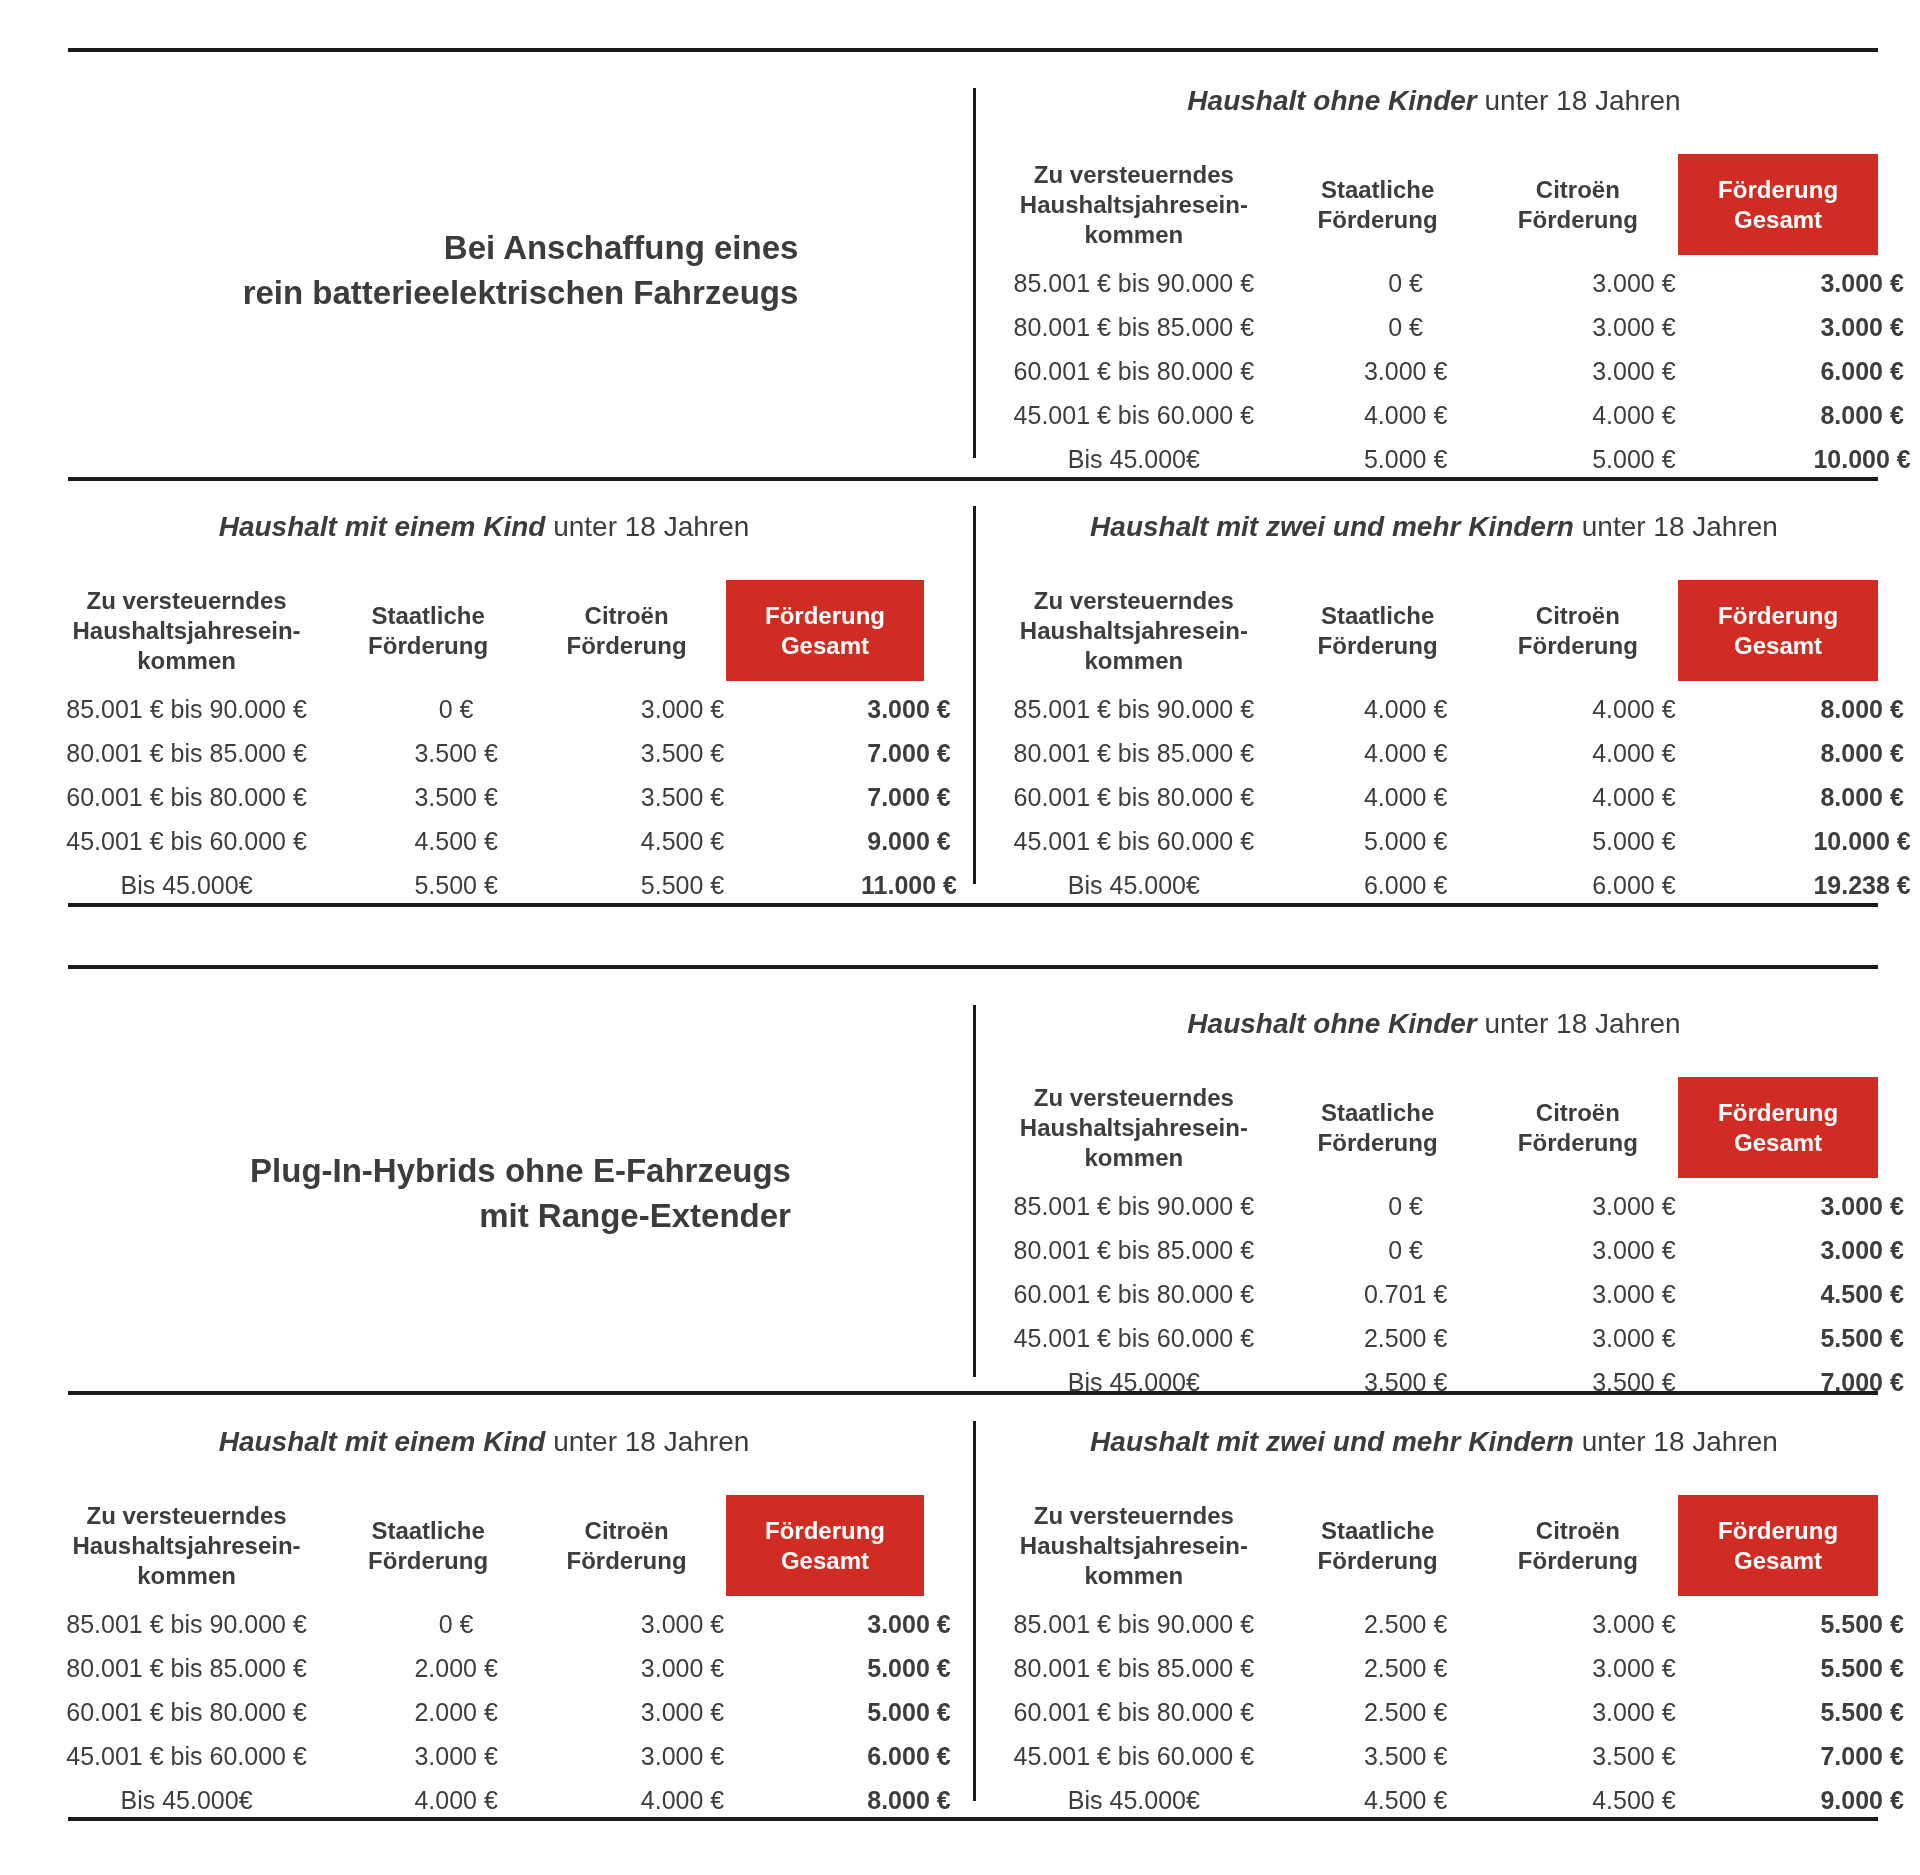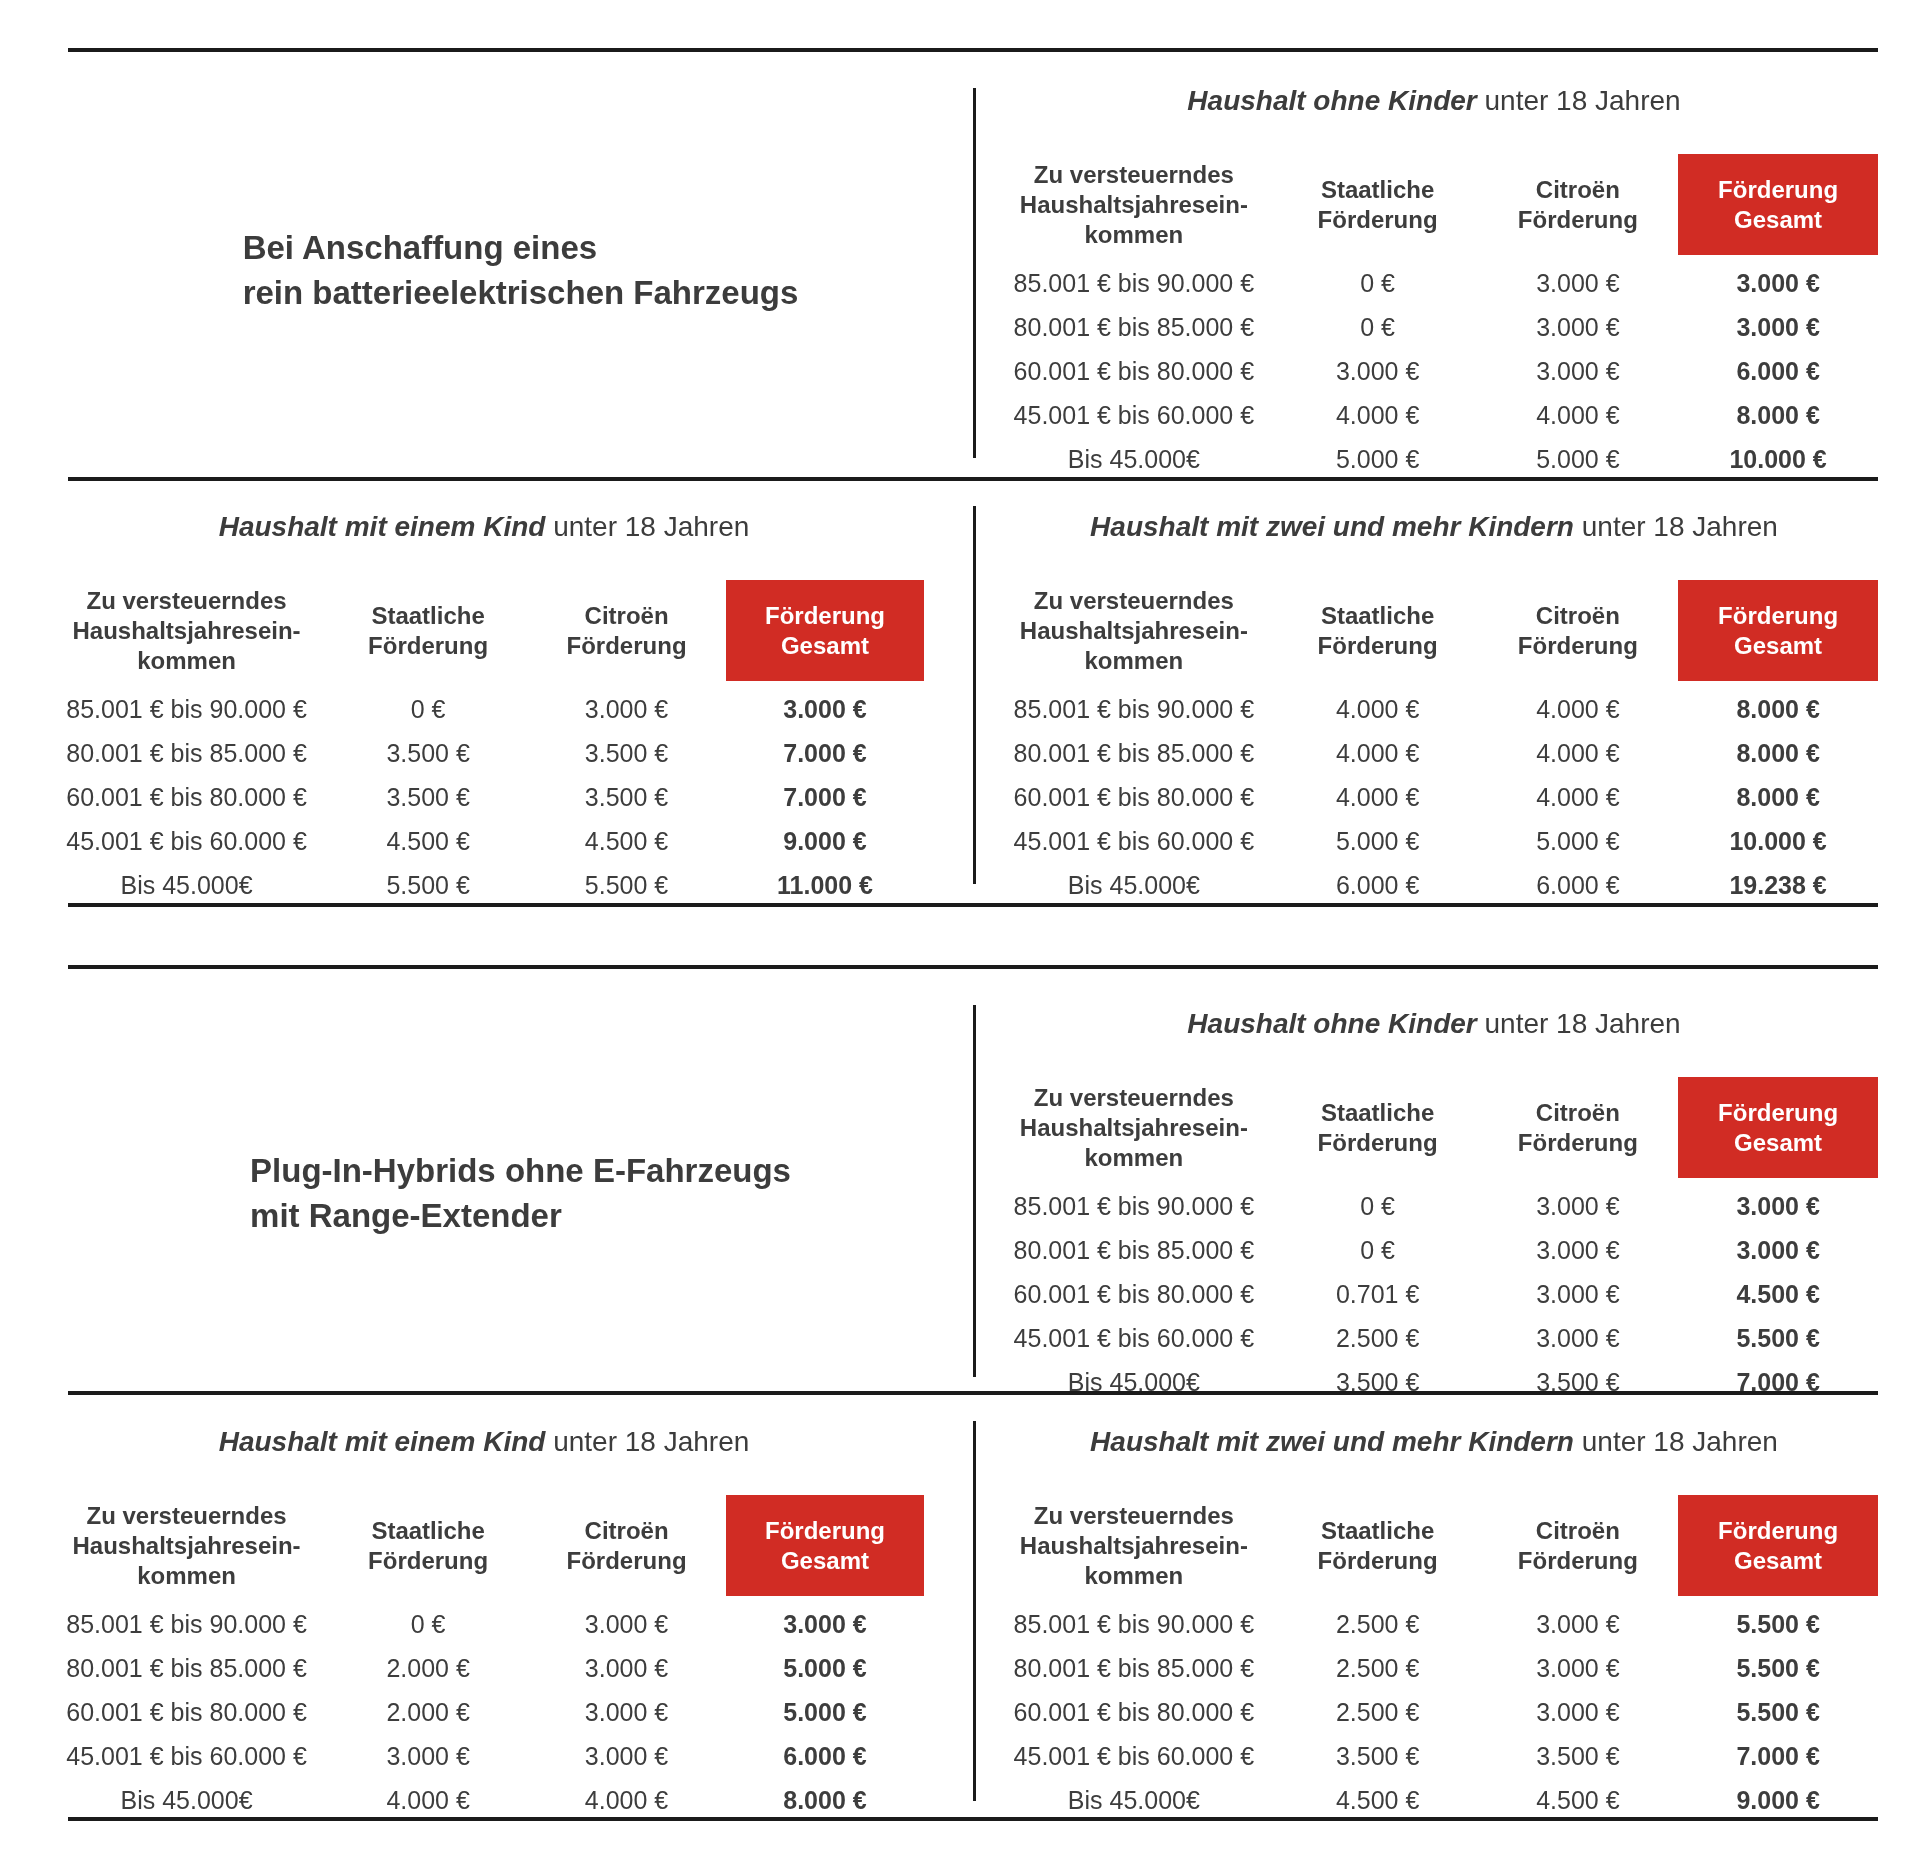--- a/index.html
+++ b/index.html
@@ -22,34 +22,34 @@
   .v4{top:1421px;height:380px}
 
   .sect-row{position:absolute;left:0;width:1920px;}
   .s1a{top:80px;height:380px}
   .s1b{top:506px;height:380px}
   .s2a{top:1003px;height:380px}
   .s2b{top:1421px;height:380px}
 
   .left-pane{position:absolute;left:68px;width:905px;height:100%;
     display:flex;flex-direction:column;justify-content:center;align-items:center;}
-  .big-title{font-size:33px;line-height:45px;font-weight:700;text-align:left;color:#3c3c3c;}
+  .big-title{font-size:33px;line-height:45px;font-weight:700;text-align:right;color:#3c3c3c;}
 
   .tslot-right{position:absolute;left:990px;width:888px;}
   .tslot-left{position:absolute;left:44px;width:880px;}
 
   .ftable{width:100%;}
   .ttitle{text-align:center;font-size:28px;line-height:34px;margin:4px 0 16px 0;color:#3c3c3c;}
   .ttitle .b{font-weight:700;font-style:italic;}
   .thead,.trow{display:grid;grid-template-columns:32.4% 22.5% 22.6% 22.5%;}
   .thead{margin-bottom:6px;margin-top:36px;}
   .hcell{height:101px;display:flex;flex-direction:column;justify-content:center;align-items:center;
     font-size:24px;line-height:30px;font-weight:700;text-align:center;}
   .hcell.red{background:var(--red);color:#ffffff;}
-  .trow{height:44px;}
+  .trow{height:44px;gap:28px;}
   .cell{display:flex;align-items:center;justify-content:center;
     font-size:25px;text-align:center;white-space:nowrap;}
   .cell.c3{font-weight:700;}
 </style>
 </head>
 <body>
 
 <div class="rule r1"></div>
 <div class="rule r2"></div>
 <div class="rule r3"></div>

